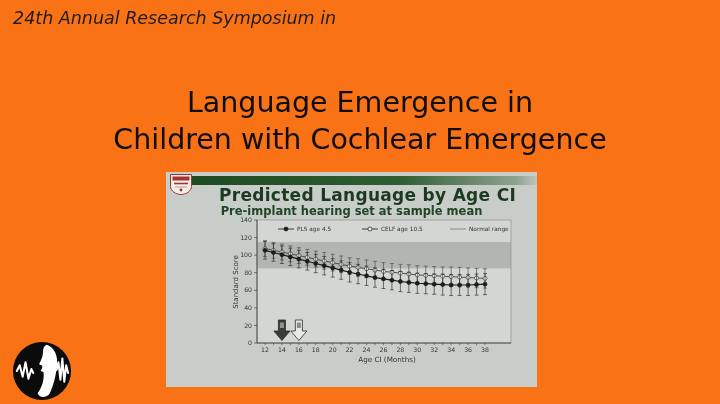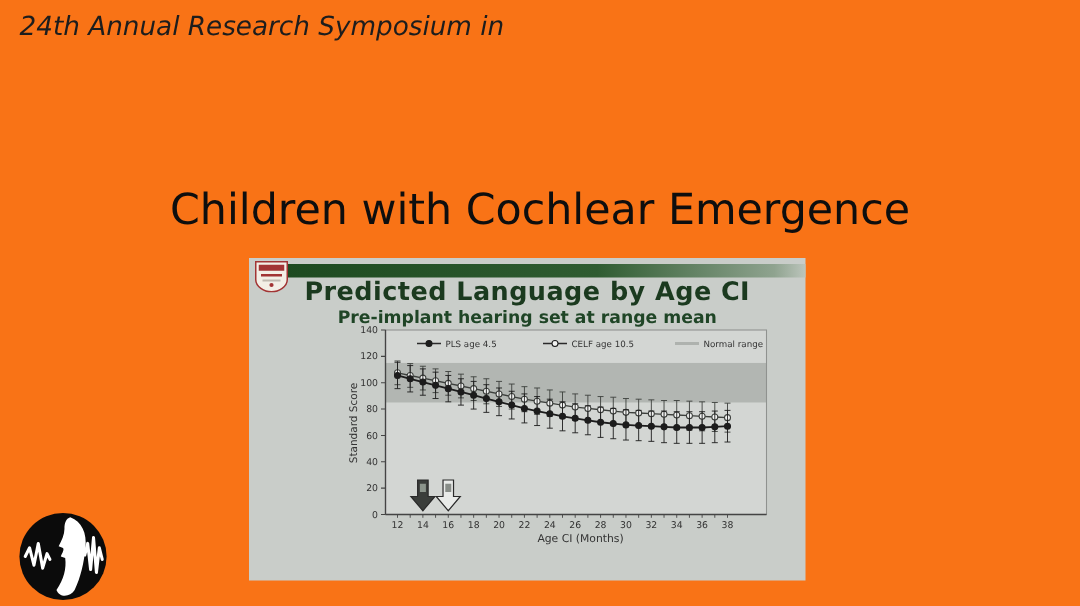--- a/index.html
+++ b/index.html
@@ -7,54 +7,54 @@
          font-family:"DejaVu Sans","Liberation Sans",sans-serif;}
   .header{position:absolute;left:13px;top:7px;font-style:italic;font-size:17.5px;
           line-height:23px;color:#1d1d1d;}
   .main-title{position:absolute;top:84px;left:0;width:100%;margin:0;text-align:center;
           font-size:28.5px;font-weight:400;line-height:37px;color:#0e0e0e;}
   .slide{position:absolute;left:166px;top:172px;width:371px;height:215px;background:#c9cdc9;}
   .greenbar{position:absolute;left:24px;top:4px;width:347px;height:9px;
           background:linear-gradient(to right,#1d4a20 0%,#2f5c31 60%,#8fa38f 94%,#bcc5bc 100%);}
   .crest{position:absolute;left:3px;top:2px;width:24px;height:21px;}
   .slide-title{position:absolute;top:13px;left:0;width:100%;text-align:center;
-          font-size:17px;font-weight:bold;letter-spacing:.3px;color:#1b3a1f;}
+          font-size:17px;font-weight:bold;letter-spacing:.3px;color:#1b3a1f;padding-left:16px;}
   .slide-subtitle{position:absolute;top:32px;left:0;width:100%;text-align:center;
           font-size:11.5px;font-weight:bold;color:#1f4526;}
   .chart-svg{position:absolute;left:0;top:0;width:371px;height:215px;
           font-family:"DejaVu Sans","Liberation Sans",sans-serif;}
   .speech-logo{position:absolute;left:11px;top:340px;width:62px;height:62px;}
 </style>
 </head>
 <body>
 
 <div class="frame">
 
   <div class="header">
     <div>24th Annual Research Symposium in</div>
   </div>
 
   <h1 class="main-title">
-    <br>
+    <span>Language Emergence in</span><br>
     <span>Children with Cochlear Emergence</span>
   </h1>
 
   <div class="slide">
     <div class="greenbar"></div>
 
     <svg class="crest" viewBox="0 0 24 21">
       <path d="M1.5,0.5 h21 v12 c0,4.5 -5.5,8 -10.5,8 c-5,0 -10.5,-3.5 -10.5,-8 z" fill="#f3efe6" stroke="#a23434" stroke-width="1"></path>
       <rect x="3.5" y="2.5" width="17" height="4" fill="#a23434"></rect>
       <line x1="5" y1="9.5" x2="19" y2="9.5" stroke="#a23434" stroke-width="1.6"></line>
       <line x1="6" y1="13" x2="18" y2="13" stroke="#c0bab0" stroke-width="1.4"></line>
       <circle cx="12" cy="16" r="1.4" fill="#a23434"></circle>
     </svg>
 
     <div class="slide-title">Predicted Language by Age CI</div>
-    <div class="slide-subtitle">Pre-implant hearing set at range mean</div>
+    <div class="slide-subtitle">Pre-implant hearing set at sample mean</div>
 
     <svg id="chart" class="chart-svg" viewBox="0 0 371 215">
         <rect x="91" y="48" width="254" height="123" fill="#d3d6d3"></rect>
         <rect x="91" y="69.96428571428571" width="254" height="26.35714285714286" fill="#b2b6b2"></rect>
         <rect x="91" y="48" width="254" height="123" fill="none" stroke="#8f928f" stroke-width="0.7"></rect>
         <g>
           <line x1="88" y1="171" x2="91" y2="171" stroke="#444444" stroke-width="0.7"></line>
           <text x="86" y="173.1" text-anchor="end" font-size="6.2" fill="#333333">0</text>
           <line x1="88" y1="153.42857142857142" x2="91" y2="153.42857142857142" stroke="#444444" stroke-width="0.7"></line>
           <text x="86" y="155.5285714285714" text-anchor="end" font-size="6.2" fill="#333333">20</text>

